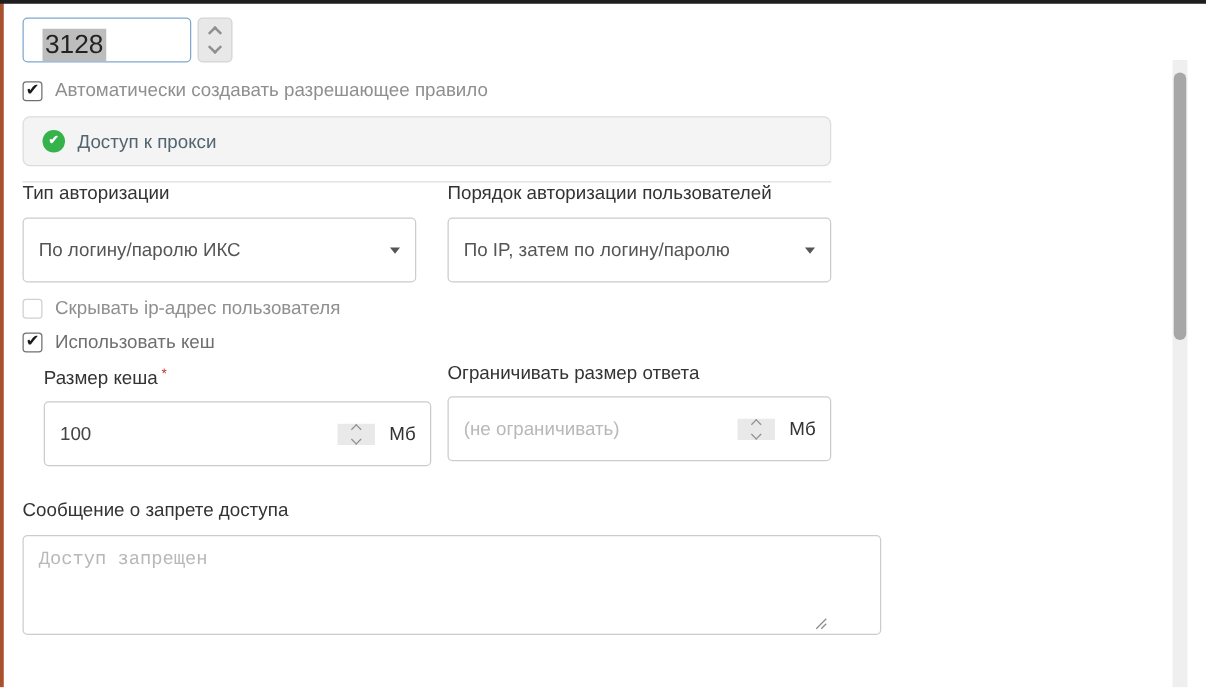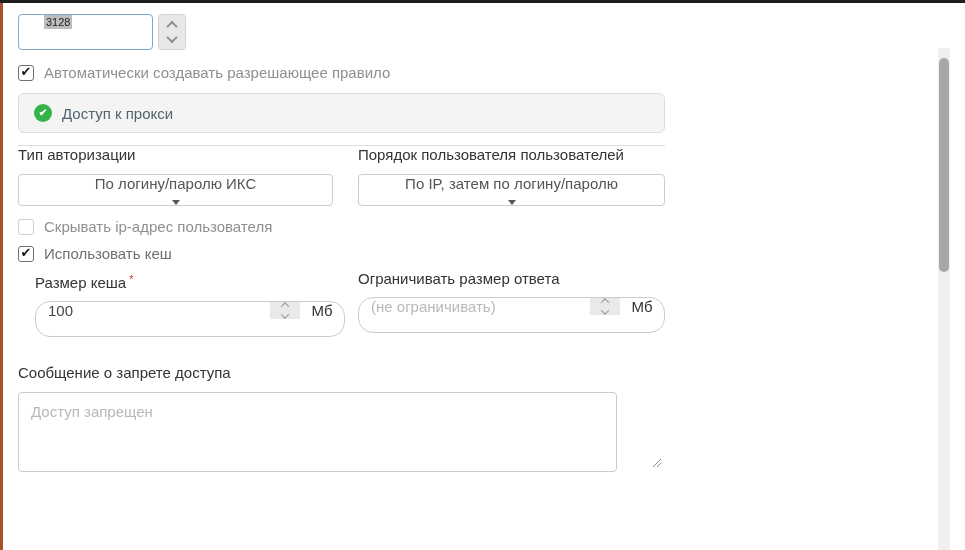--- a/index.html
+++ b/index.html
@@ -17,21 +17,21 @@
   .tab.active::after { content:""; position:absolute; left:0; right:0; bottom:-2px; height:3px; background:#333; }
 
   .content { margin:14px 0 0 18px; width:647px; }
 
   .field-label { font-size:15px; color:#333; line-height:18px; }
   .req { color:#c0392b; font-size:11px; vertical-align:5px; margin-left:3px; }
 
   
   .port-row { display:flex; align-items:stretch; margin-top:5px; height:36px; }
   .port-input { width:135px; border:1px solid #7fa8cc; border-radius:4px; background:#fff;
-                display:flex; align-items:flex-start; padding-left:25px; font-size:11px; color:#222; }
+                display:flex; align-items:flex-end; padding-left:15px; font-size:21px; color:#222; }
   .port-input .sel { background:#bdbdbd; padding:1px 2px; }
   .spinbox { width:28px; margin-left:5px; border:1px solid #d4d4d4; border-radius:4px; background:#e8e8e8;
              display:flex; flex-direction:column; align-items:center; justify-content:center; gap:6px; cursor:pointer; }
 
   .chev { display:block; width:8px; height:8px; border-left:2px solid #8f8f8f; border-top:2px solid #8f8f8f; }
   .chev.up { transform:rotate(45deg) translate(1px,1px); }
   .chev.down { transform:rotate(225deg) translate(1px,1px); }
   .chev.sm { width:6px; height:6px; border-width:1.5px; }
 
   
@@ -59,40 +59,40 @@
 
   
   .grid2 { display:flex; margin-top:0; }
   .grid2 .col1 { width:315px; margin-right:25px; }
   .grid2 .col2 { width:307px; }
   .grid2.indent { margin-left:17px; margin-top:8px; }
   .grid2.indent .col1 { width:310px; margin-right:13px; }
   .grid2 .field-label { margin-bottom:10px; }
   .grid2.indent .field-label { margin-bottom:9px; }
 
-  .select { height:32px; border:1px solid #ccc; border-radius:4px; background:#fff;
-            display:flex; align-items:center; padding:0 12px; cursor:pointer;flex-direction:column; }
+  .select { height:52px; border:1px solid #ccc; border-radius:4px; background:#fff;
+            display:flex; align-items:center; padding:0 12px; cursor:pointer; }
   .select-value { flex:1; font-size:15px; color:#555; }
   .caret { width:0; height:0; border-left:4px solid transparent; border-right:4px solid transparent;
            border-top:5px solid #555; }
 
   
-  .num-group { height:36px; border:1px solid #ccc; border-radius:15px; background:#fff;
-               display:flex; align-items:flex-start; overflow:hidden; }
+  .num-group { height:52px; border:1px solid #ccc; border-radius:4px; background:#fff;
+               display:flex; align-items:center; overflow:hidden; }
   .num-value { flex:1; display:flex; align-items:center; padding-left:12px; font-size:15px; color:#444; }
   .num-value.placeholder { color:#b8b8b8; }
   .num-spin { width:30px; background:#e9e9e9; display:flex; flex-direction:column; align-items:center;
               justify-content:center; gap:5px; cursor:pointer; }
   .num-unit { width:44px; display:flex; align-items:center; justify-content:center; font-size:15px; color:#333; }
 
   
   .deny-label { margin-top:27px; }
   .textarea-wrap { position:relative; margin-top:10px; width:647px; }
-  .deny-textarea { width:599px; height:80px; border:1px solid #ccc; border-radius:4px; resize:none;
-                   padding:10px 12px; font-family:Liberation Sans, sans-serif; font-size:15px; color:#333;
+  .deny-textarea { width:687px; height:80px; border:1px solid #ccc; border-radius:4px; resize:none;
+                   padding:10px 12px; font-family:Liberation Mono, monospace; font-size:15px; color:#333;
                    outline:none; display:block; }
   .deny-textarea::placeholder { color:#b8b8b8; }
   .resize-handle { position:absolute; right:3px; bottom:4px; cursor:nwse-resize; }
 
   
   .scroll-track { position:absolute; left:938px; top:48px; width:12px; height:502px; background:#efefef; cursor:pointer; }
   .scroll-thumb { position:absolute; left:939px; top:58px; width:10px; height:214px; background:#a7a7a7; border-radius:5px; cursor:grab; }
 </style>
 </head>
 <body>
@@ -132,21 +132,21 @@
 
     <div class="grid2">
       <div class="col1">
         <div class="field-label">Тип авторизации</div>
         <div class="select">
           <span class="select-value">По логину/паролю ИКС</span>
           <span class="caret"></span>
         </div>
       </div>
       <div class="col2">
-        <div class="field-label">Порядок пользователя пользователей</div>
+        <div class="field-label">Порядок авторизации пользователей</div>
         <div class="select">
           <span class="select-value">По IP, затем по логину/паролю</span>
           <span class="caret"></span>
         </div>
       </div>
     </div>
 
     <label class="check-row mt-cb2">
       <span class="cb"></span>
       <span class="cb-label gray">Скрывать ip-адрес пользователя</span>

